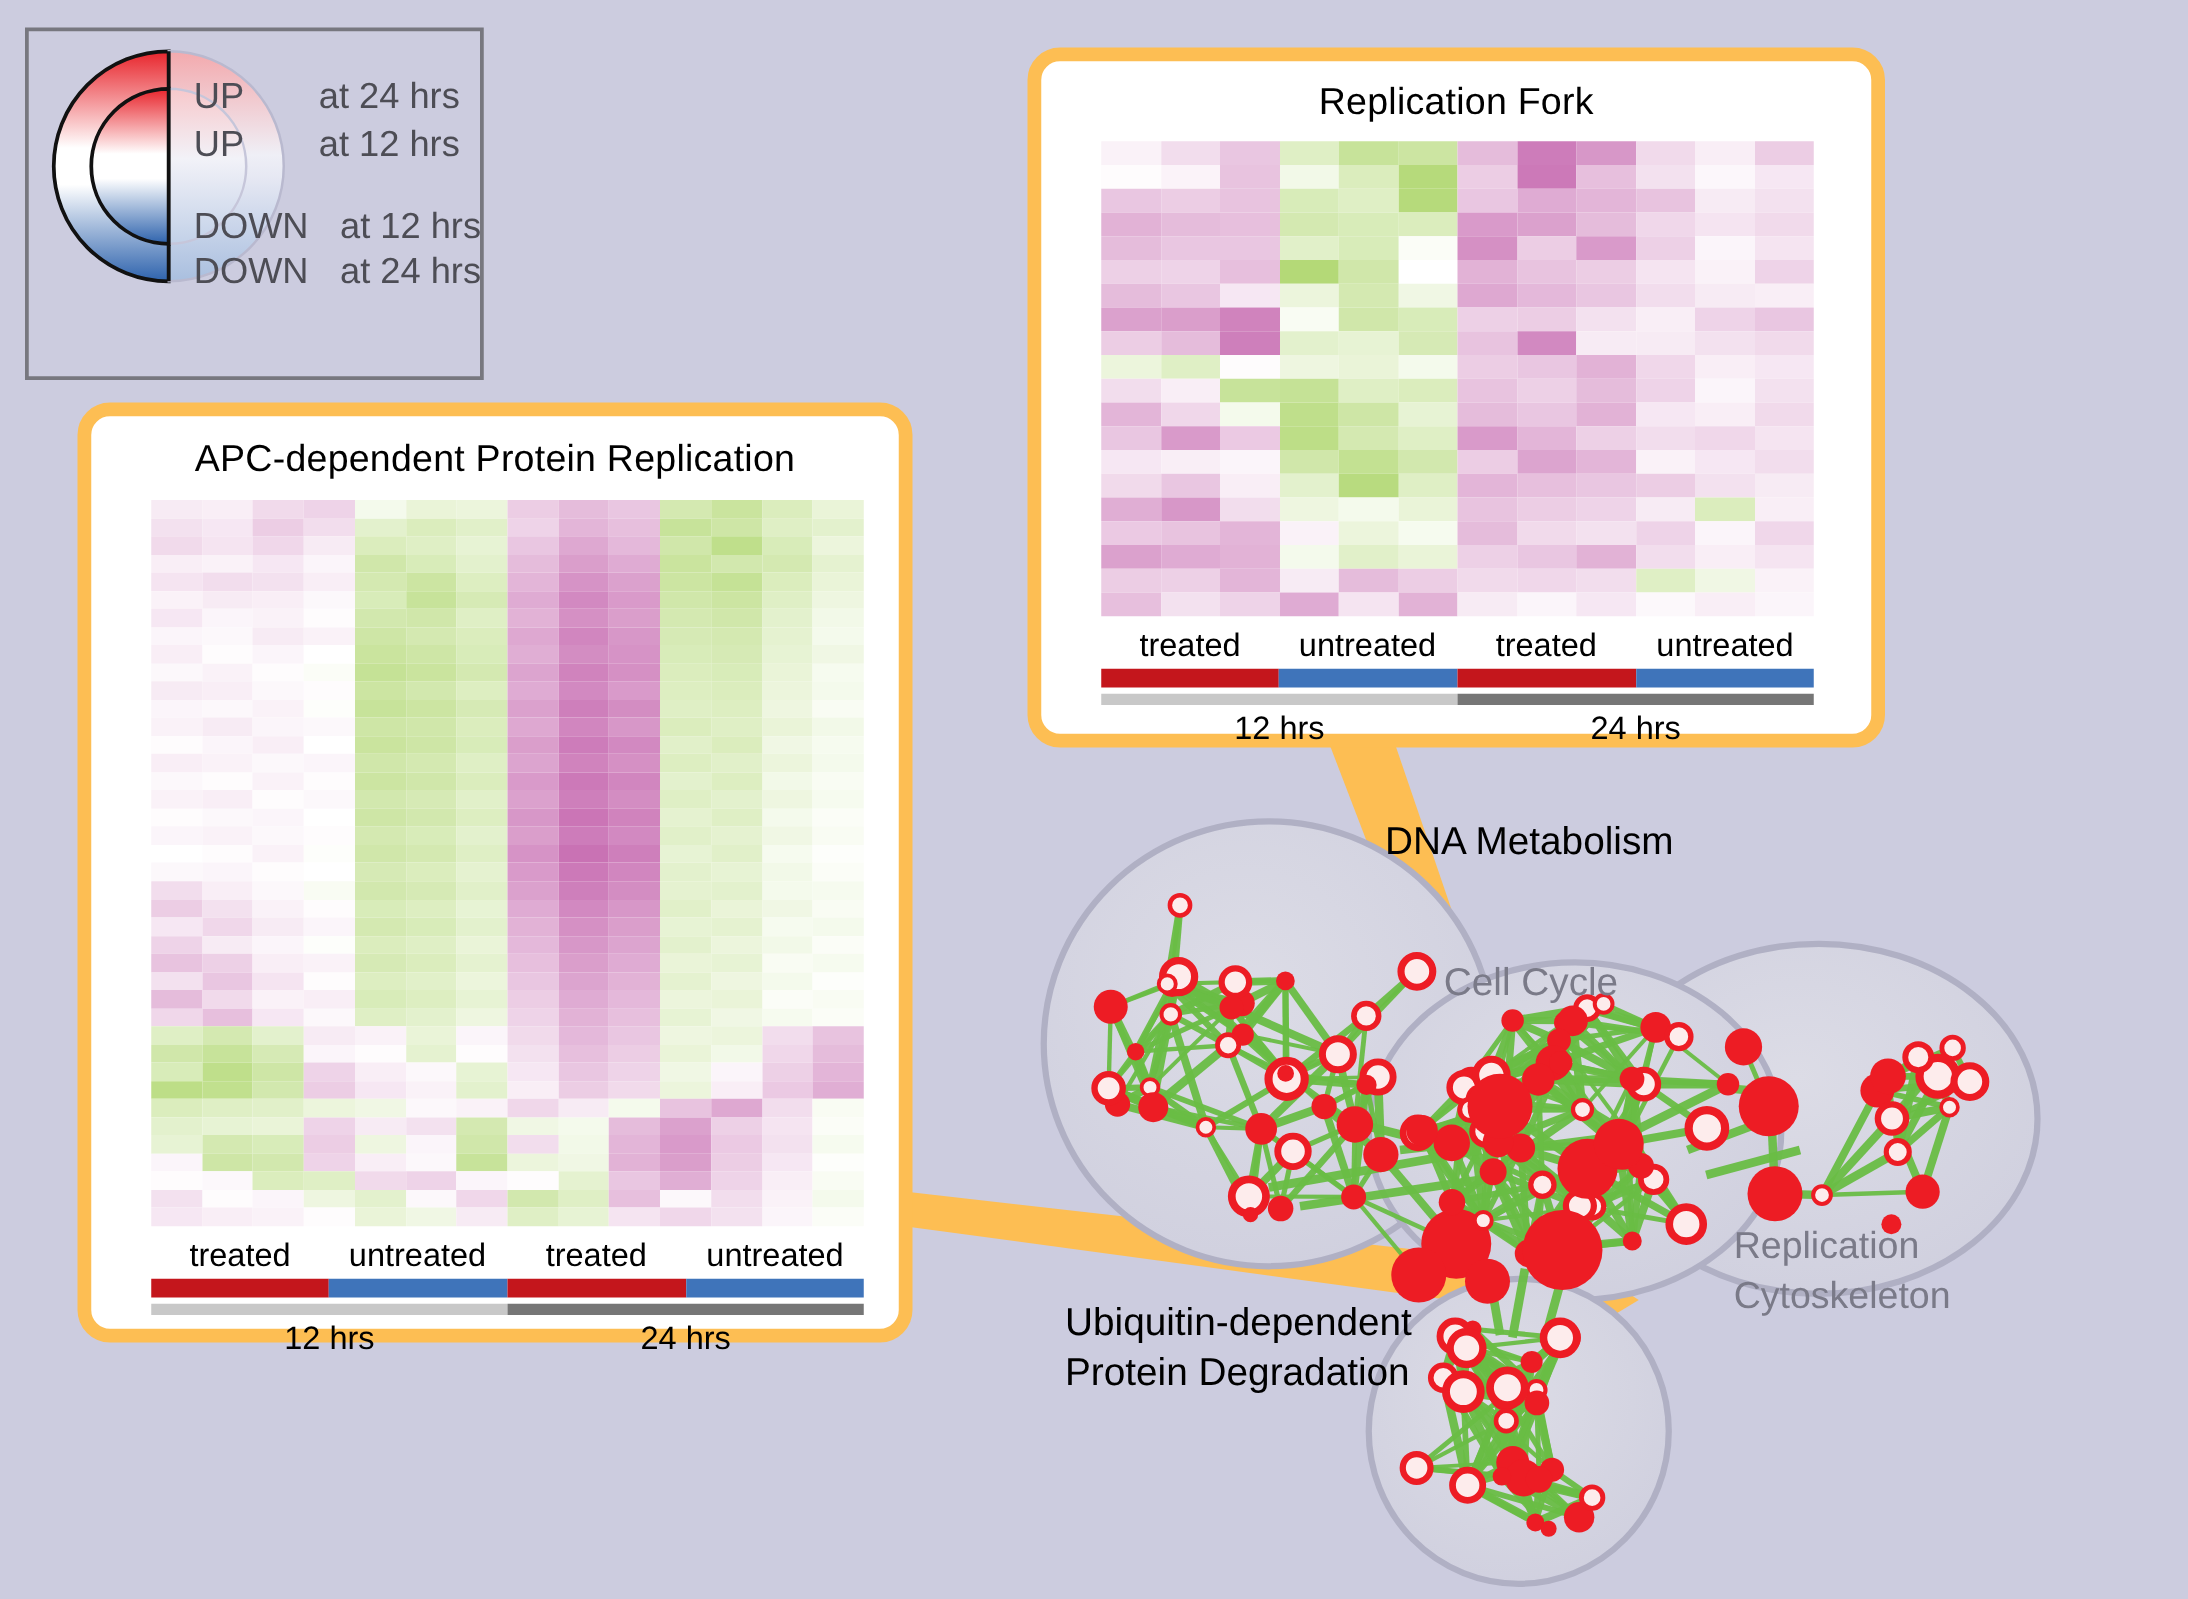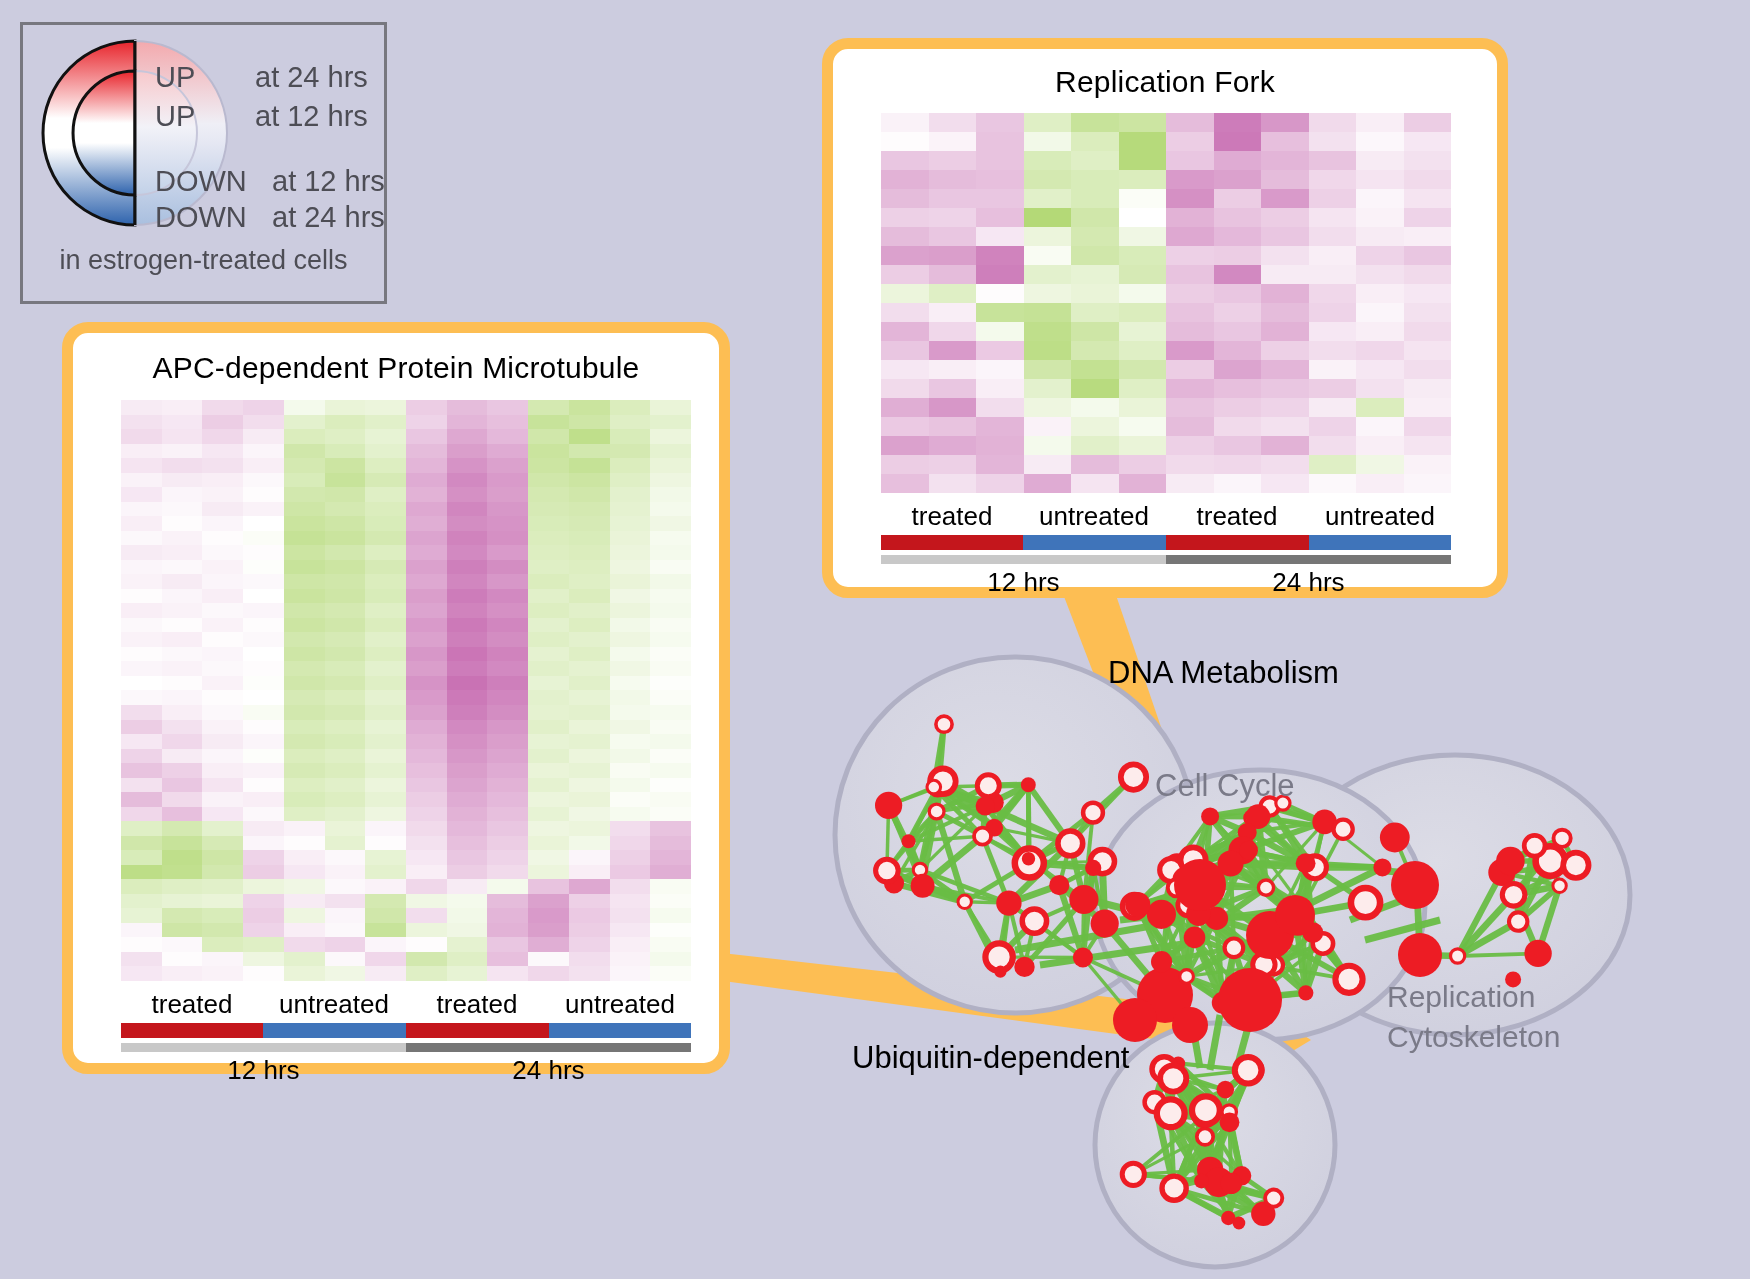--- a/index.html
+++ b/index.html
@@ -84,21 +84,20 @@
 
     <span class="key-text" style="left:132px;top:36px;">UP</span>
     <span class="key-text" style="left:232px;top:36px;">at 24 hrs</span>
     <span class="key-text" style="left:132px;top:75px;">UP</span>
     <span class="key-text" style="left:232px;top:75px;">at 12 hrs</span>
     <span class="key-text" style="left:132px;top:140px;">DOWN</span>
     <span class="key-text" style="left:249px;top:140px;">at 12 hrs</span>
     <span class="key-text" style="left:132px;top:176px;">DOWN</span>
     <span class="key-text" style="left:249px;top:176px;">at 24 hrs</span>
 
-    <div class="key-foot" style="left:0;right:0;top:220px;">in estrogen-treated cells</div>
   </div>
 
 
   <svg class="arrow" style="left:0;top:0;width:1750px;height:1279px;">
 
     <g>
       <polygon points="1050,560 1104,560 1190,812 1152,826" fill="#fdbe53"></polygon>
       <polygon points="1128,790 1212,852 1148,862" fill="#fdbe53"></polygon>
     </g>
 
@@ -728,20 +727,21 @@
           <circle cx="411.5" cy="561.1" r="7.4" fill="#ed1c24"></circle>
           <circle cx="383.2" cy="458.5" r="13.1" fill="#fdecec" stroke="#ed1c24" stroke-width="5.9"></circle>
           <circle cx="415.9" cy="490.2" r="13.9" fill="#fdecec" stroke="#ed1c24" stroke-width="6.2"></circle>
         </g>
     </svg>
     <div class="netlabel" style="left:318px;top:35px;font-size:31px;color:#000;">DNA Metabolism</div>
     <div class="netlabel" style="left:365px;top:148px;font-size:31px;color:#7a7a88;">Cell Cycle</div>
     <div class="netlabel" style="left:597px;top:360px;font-size:30px;color:#7a7a88;">Replication</div>
     <div class="netlabel" style="left:597px;top:400px;font-size:30px;color:#7a7a88;">Cytoskeleton</div>
     <div class="netlabel" style="left:62px;top:420px;font-size:31px;color:#000;">Ubiquitin-dependent</div>
+    <div class="netlabel" style="left:62px;top:460px;font-size:31px;color:#000;">Protein Degradation</div>
   </div>
 
   <div class="panel" id="repPanel" style="left:822px;top:38px;width:686px;height:560px;">
     <div class="panel-title" style="margin-top:16px;">Replication Fork</div>
     <div class="hm" id="hmRep" style="left: 48px; top: 64px; width: 570px; height: 380px; grid-template-columns: repeat(12, 1fr); grid-template-rows: repeat(20, 1fr);">
         <div style="background: rgb(250, 242, 248);"></div>
         <div style="background: rgb(242, 221, 237);"></div>
         <div style="background: rgb(233, 198, 225);"></div>
         <div style="background: rgb(223, 239, 197);"></div>
         <div style="background: rgb(199, 227, 154);"></div>
@@ -992,21 +992,21 @@
     <div class="bar" id="repBar2" style="left: 333px; top: 486px; width: 143px; background: rgb(196, 22, 28);"></div>
     <div class="bar" id="repBar3" style="left: 476px; top: 486px; width: 142px; background: rgb(63, 116, 186);"></div>
 
     <div class="bar2" id="repT0" style="left: 48px; top: 506px; width: 285px; background: rgb(200, 200, 200);"></div>
     <div class="bar2" id="repT1" style="left: 333px; top: 506px; width: 285px; background: rgb(118, 118, 118);"></div>
     <div class="tlab" style="left:48px;top:518px;width:285px;">12 hrs</div>
     <div class="tlab" style="left:333px;top:518px;width:285px;">24 hrs</div>
   </div>
 
   <div class="panel" id="apcPanel" style="left:62px;top:322px;width:668px;height:752px;">
-    <div class="panel-title" style="margin-top:18px;">APC-dependent Protein Microtubule</div>
+    <div class="panel-title" style="margin-top:18px;">APC-dependent Protein Replication</div>
     <div class="hm" id="hmApc" style="left: 48px; top: 67px; width: 570px; height: 581px; grid-template-columns: repeat(14, 1fr); grid-template-rows: repeat(40, 1fr);">
         <div style="background: rgb(247, 235, 244);"></div>
         <div style="background: rgb(249, 238, 246);"></div>
         <div style="background: rgb(241, 218, 235);"></div>
         <div style="background: rgb(238, 211, 232);"></div>
         <div style="background: rgb(244, 250, 236);"></div>
         <div style="background: rgb(234, 244, 216);"></div>
         <div style="background: rgb(236, 245, 220);"></div>
         <div style="background: rgb(236, 205, 228);"></div>
         <div style="background: rgb(229, 188, 219);"></div>

